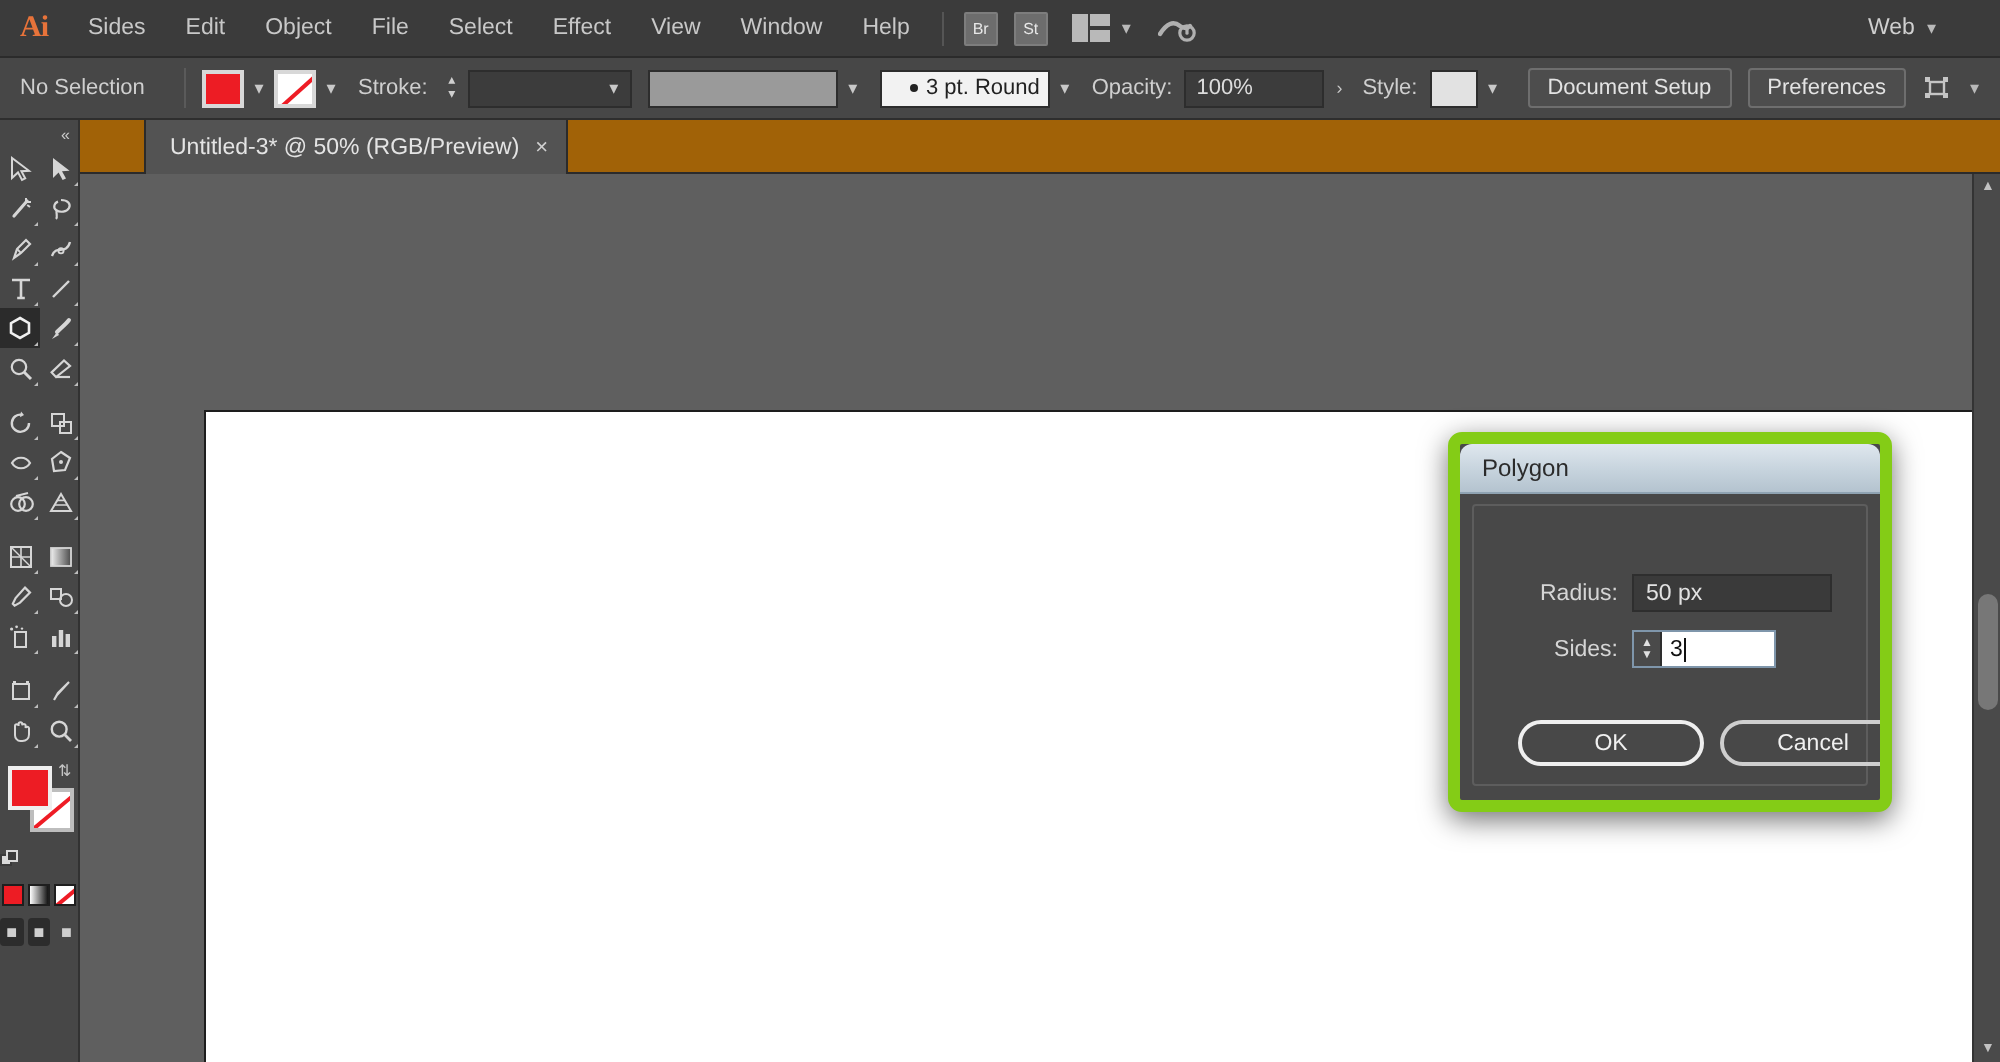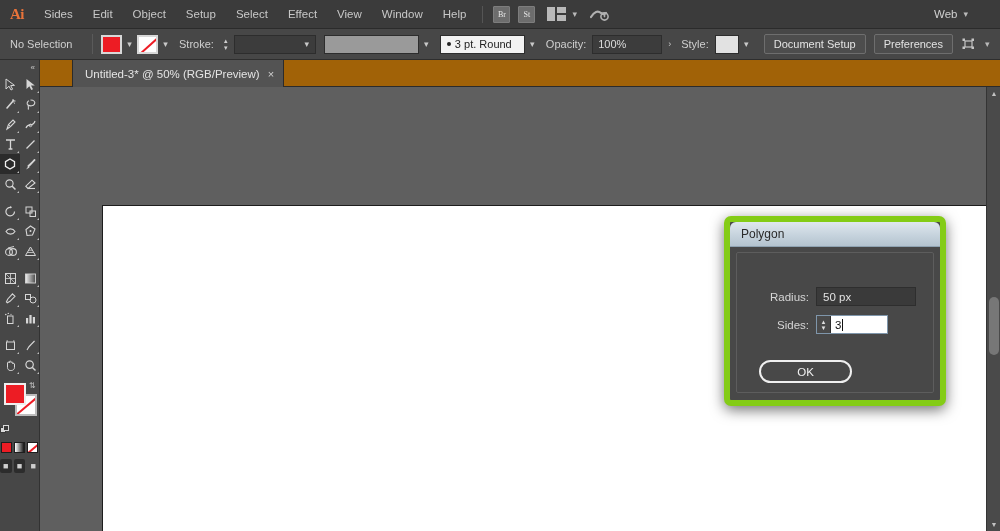--- a/index.html
+++ b/index.html
@@ -33,21 +33,21 @@
     cursor: default;
   }
   .mb-sep {
     width: 1px; height: 17px; background: #555; margin: 0 6px;
   }
   .sq-btn {
     width: 17px; height: 17px; margin: 0 4px;
     background: #6d6d6d; border: 1px solid #7d7d7d;
     color: #e8e8e8; font-size: 8px;
     display: flex; align-items: center; justify-content: center;
-    border-radius: 1px; cursor: default; font-family: Liberation Serif, serif;
+    border-radius: 1px; cursor: default;
   }
   .arr-layout {
     width: 19px; height: 14px; margin-left: 8px;
     display: flex; gap: 1.5px; align-items: stretch;
   }
   .arr-layout i { background: #b9b9b9; display:block; }
   .arr-layout .la { width: 8px; }
   .arr-layout .lb { width: 9.5px; display:flex; flex-direction:column; gap:1.5px; }
   .arr-layout .lb i { flex:1; }
   .chev {
@@ -109,21 +109,21 @@
     display: flex; align-items: center;
   }
   .cb-field-dd .val { padding: 0 5px; color:#dcdcdc; font-size:11px; flex:1; }
   .cb-field-dd .cv { width:16px; text-align:center; color:#c9c9c9; font-size:9px; }
   .cb-gray-field {
     height: 19px; background: #9a9a9a; border: 1px solid #2d2d2d;
   }
   .cb-white-field {
     height: 19px; background: #f2f2f2; border: 1px solid #2d2d2d;
     display:flex; align-items:center; color:#222; font-size: 11px;
-    padding: 0 4px; gap:4px;
+    padding: 0 4px; gap:4px;justify-content:flex-end;
   }
   .dot-b { width:4px;height:4px;border-radius:50%;background:#222; margin-left:2px;}
   .style-swatch {
     width: 24px; height: 19px; background: #e2e2e2; border: 1px solid #2d2d2d;
   }
   .cb-btn {
     height: 20px; padding: 0 9px;
     border: 1px solid #6e6e6e; border-radius: 2px;
     background: #4d4d4d; color: #e3e3e3; font-size: 11px;
     display:flex; align-items:center; cursor: default;
@@ -321,21 +321,21 @@
 </head>
 <body>
 
 <div id="app">
 
   <div class="menubar">
     <div class="ai-logo">Ai</div>
     <div class="menu-item">Sides</div>
     <div class="menu-item">Edit</div>
     <div class="menu-item">Object</div>
-    <div class="menu-item">Setup</div>
+    <div class="menu-item">File</div>
     <div class="menu-item">Select</div>
     <div class="menu-item">Effect</div>
     <div class="menu-item">View</div>
     <div class="menu-item">Window</div>
     <div class="menu-item">Help</div>
     <div class="mb-sep"></div>
     <div class="sq-btn">Br</div>
     <div class="sq-btn">St</div>
     <div class="arr-layout">
       <i class="la"></i>
@@ -669,16 +669,17 @@
         <div class="d-spin-wrap" style="width:72px; margin-left:7px">
           <div class="d-spin">▲<br>▼</div>
           <div class="d-spin-field">
               <span>3</span>
               <span class="caret"></span>
             </div>
         </div>
       </div>
 
       <div class="dlg-btn" style="left:22px; top:107px; width:93px;">OK</div>
+      <div class="dlg-btn secondary" style="left:123px; top:107px; width:93px;">Cancel</div>
     </div>
   </div>
 
 </div>
 
 </body></html>

